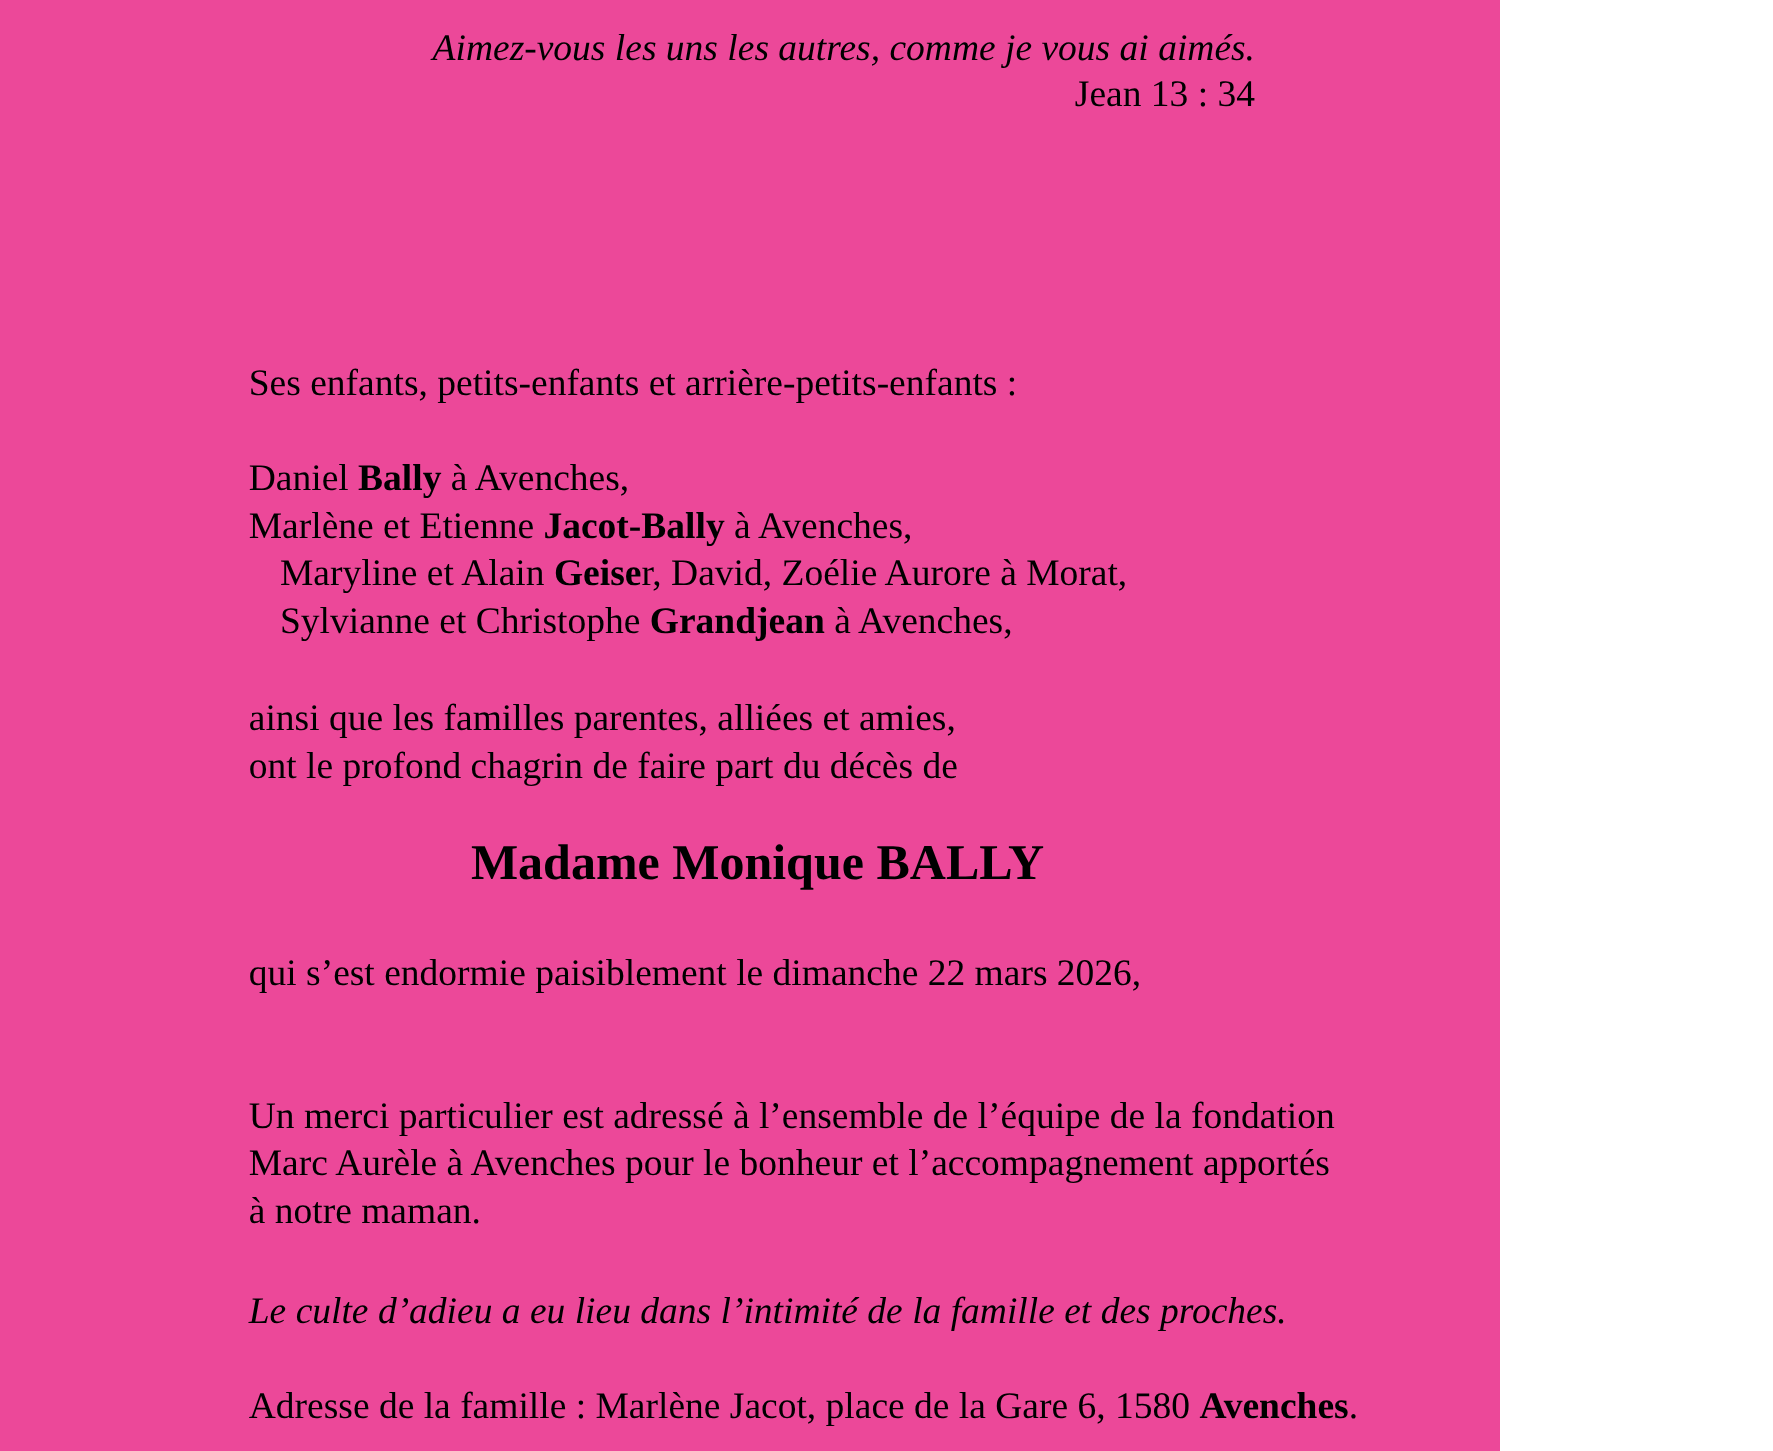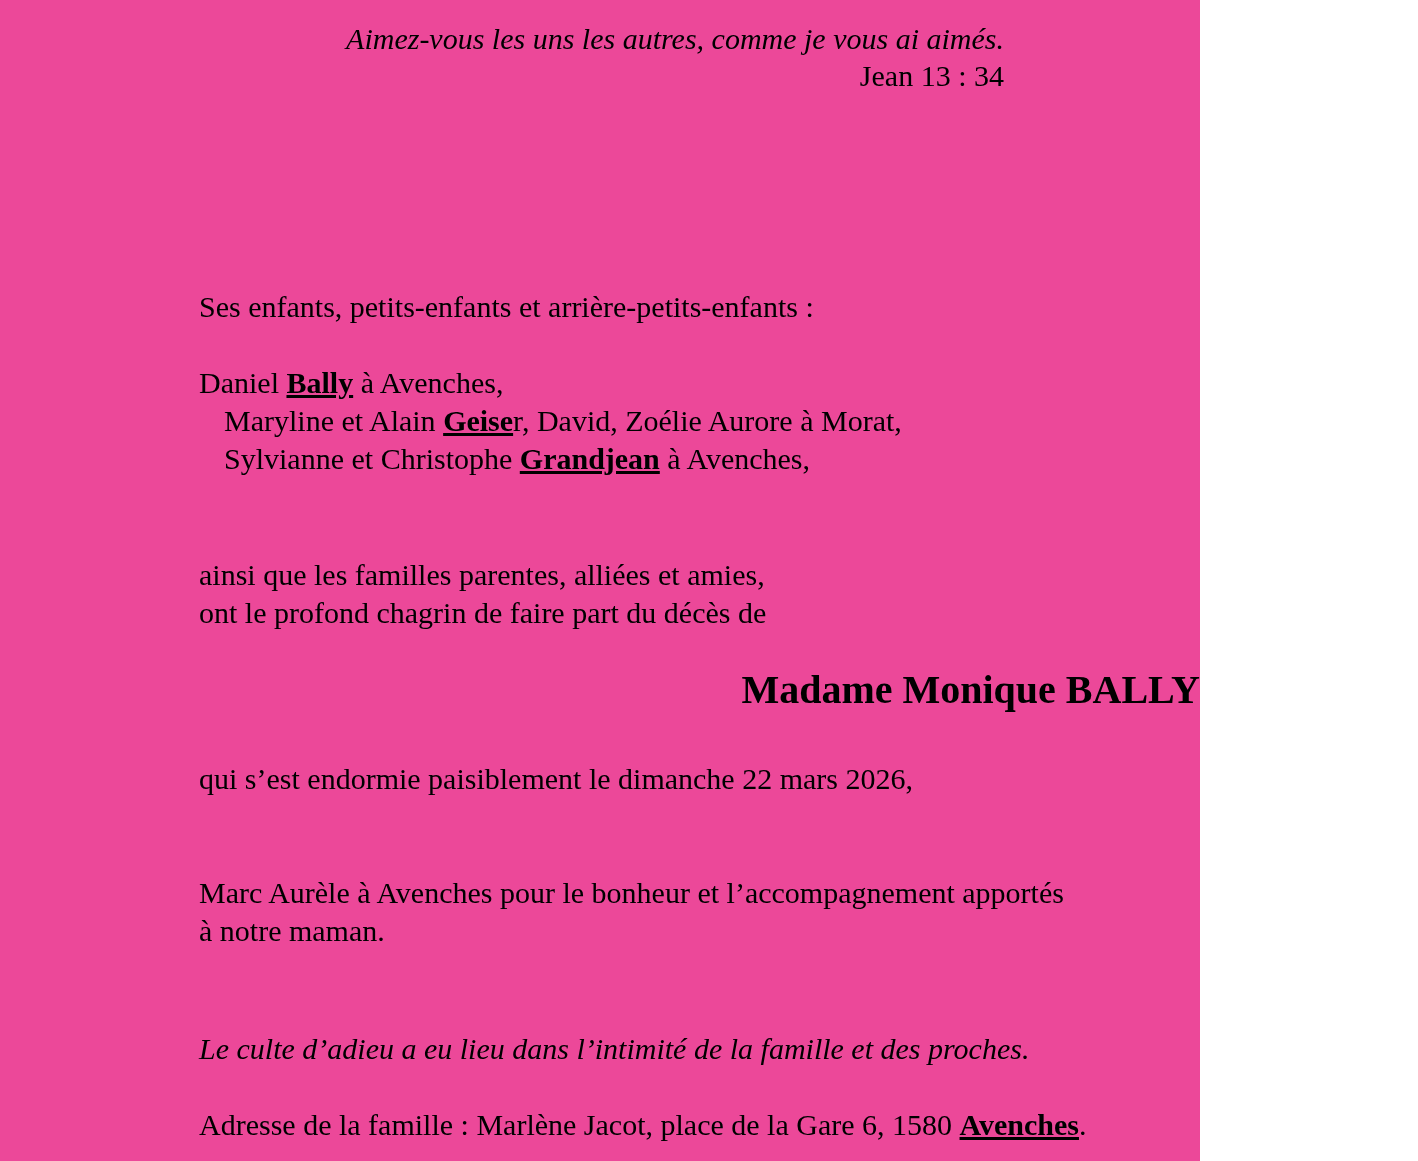--- a/index.html
+++ b/index.html
@@ -25,63 +25,65 @@
   .quote-ref { font-style: normal; }
   .block { position: absolute; left: 199px; line-height: 38px; }
   .intro-block        { top: 288px; text-align: right; }
   .family-block       { top: 364px; }
   .announcement-block { top: 556px; }
   .death-block        { top: 760px; }
   .thanks-block       { top: 874px; }
   .ceremony-block     { top: 1030px; font-style: italic; }
   .address-block      { top: 1106px; }
   .family-line.indent { padding-left: 25px; }
-  .bold { font-weight: bold; text-decoration: underline; }
+  .bold { font-weight: bold; }
   .title-block {
     position: absolute;
     top: 666px;
     left: 0;
     width: 100%;
-    text-align: right;
+    text-align: center;
     font-size: 40px;
     font-weight: bold;
     line-height: 48px;
     padding-left: 12px;
   }
 </style>
 </head>
 <body>
 
 <div class="page">
 
   <div class="quote-block">
     <div class="quote-text">Aimez-vous les uns les autres, comme je vous ai aimés.</div>
     <div class="quote-ref">Jean 13 : 34</div>
   </div>
 
   <div class="block intro-block">Ses enfants, petits-enfants et arrière-petits-enfants :</div>
 
   <div class="block family-block">
     <div class="family-line"><span>Daniel </span><span class="bold">Bally</span><span> à Avenches,</span></div>
+    <div class="family-line"><span>Marlène et Etienne </span><span class="bold">Jacot-Bally</span><span> à Avenches,</span></div>
     <div class="family-line indent"><span>Maryline et Alain </span><span class="bold">Geise</span><span>r, David, Zoélie Aurore à Morat,</span></div>
     <div class="family-line indent"><span>Sylvianne et Christophe </span><span class="bold">Grandjean</span><span> à Avenches,</span></div>
   </div>
 
   <div class="block announcement-block">
     <div>ainsi que les familles parentes, alliées et amies,</div>
     <div>ont le profond chagrin de faire part du décès de</div>
   </div>
 
   <div class="title-block">Madame Monique BALLY</div>
 
   <div class="block death-block">
     <div>qui s’est endormie paisiblement le dimanche 22 mars 2026,</div>
   </div>
 
   <div class="block thanks-block">
+    <div>Un merci particulier est adressé à l’ensemble de l’équipe de la fondation</div>
     <div>Marc Aurèle à Avenches pour le bonheur et l’accompagnement apportés</div>
     <div>à notre maman.</div>
   </div>
 
   <div class="block ceremony-block">Le culte d’adieu a eu lieu dans l’intimité de la famille et des proches.</div>
 
   <div class="block address-block"><span>Adresse de la famille : Marlène Jacot, place de la Gare 6, 1580 </span><span class="bold">Avenches</span><span>.</span></div>
 
 </div>
 

